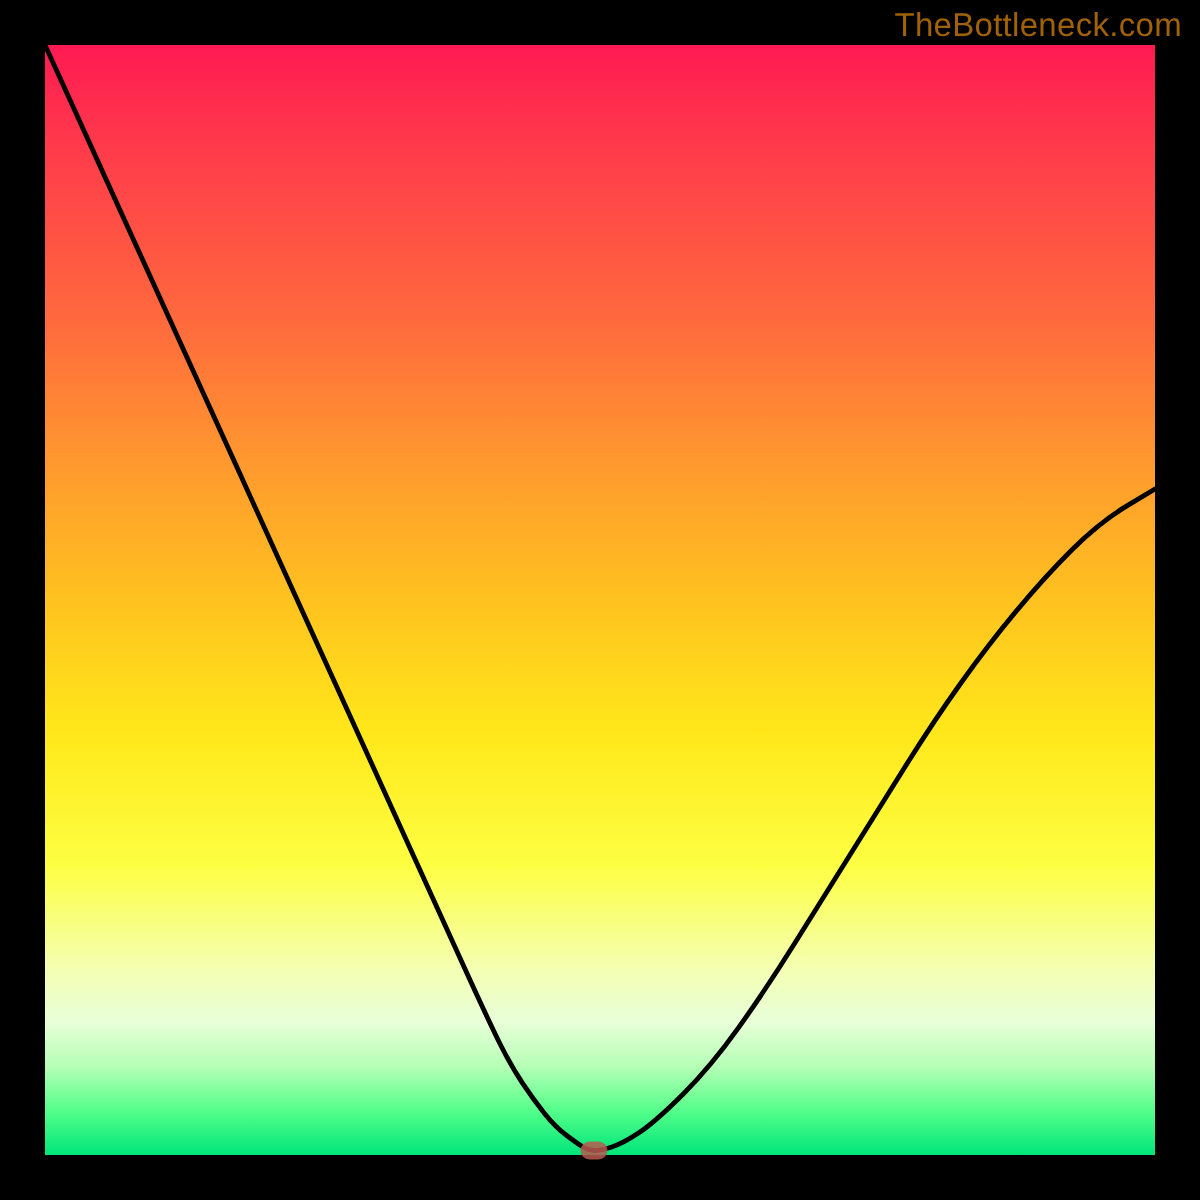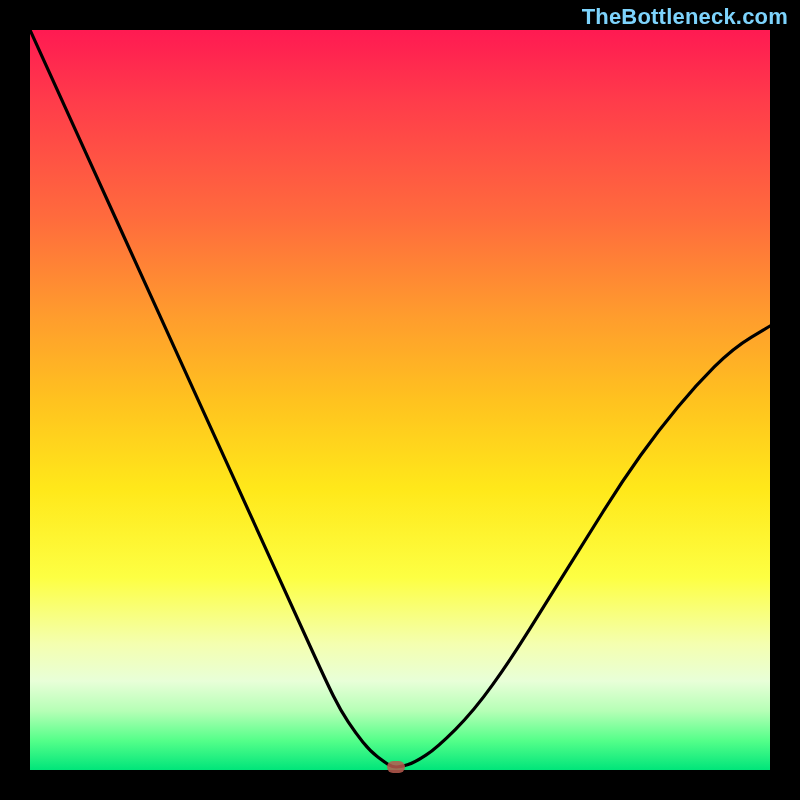--- a/index.html
+++ b/index.html
@@ -45,24 +45,24 @@
     position: absolute;
     left: 0;
     top: 0;
     width: 740px;
     height: 740px;
   }
   .watermark {
     position: absolute;
     top: 4px;
     right: 12px;
-    color: #7dd3fc;
+    color: #a16207;
     font-size: 22px;
     letter-spacing: 0.2px;
-    font-weight: 700;
+    font-weight: 400;
   }
   .marker {
     position: absolute;
     width: 18px;
     height: 12px;
     border-radius: 6px;
     background: #b95a4f;
     opacity: 0.85;
   }
 </style>

